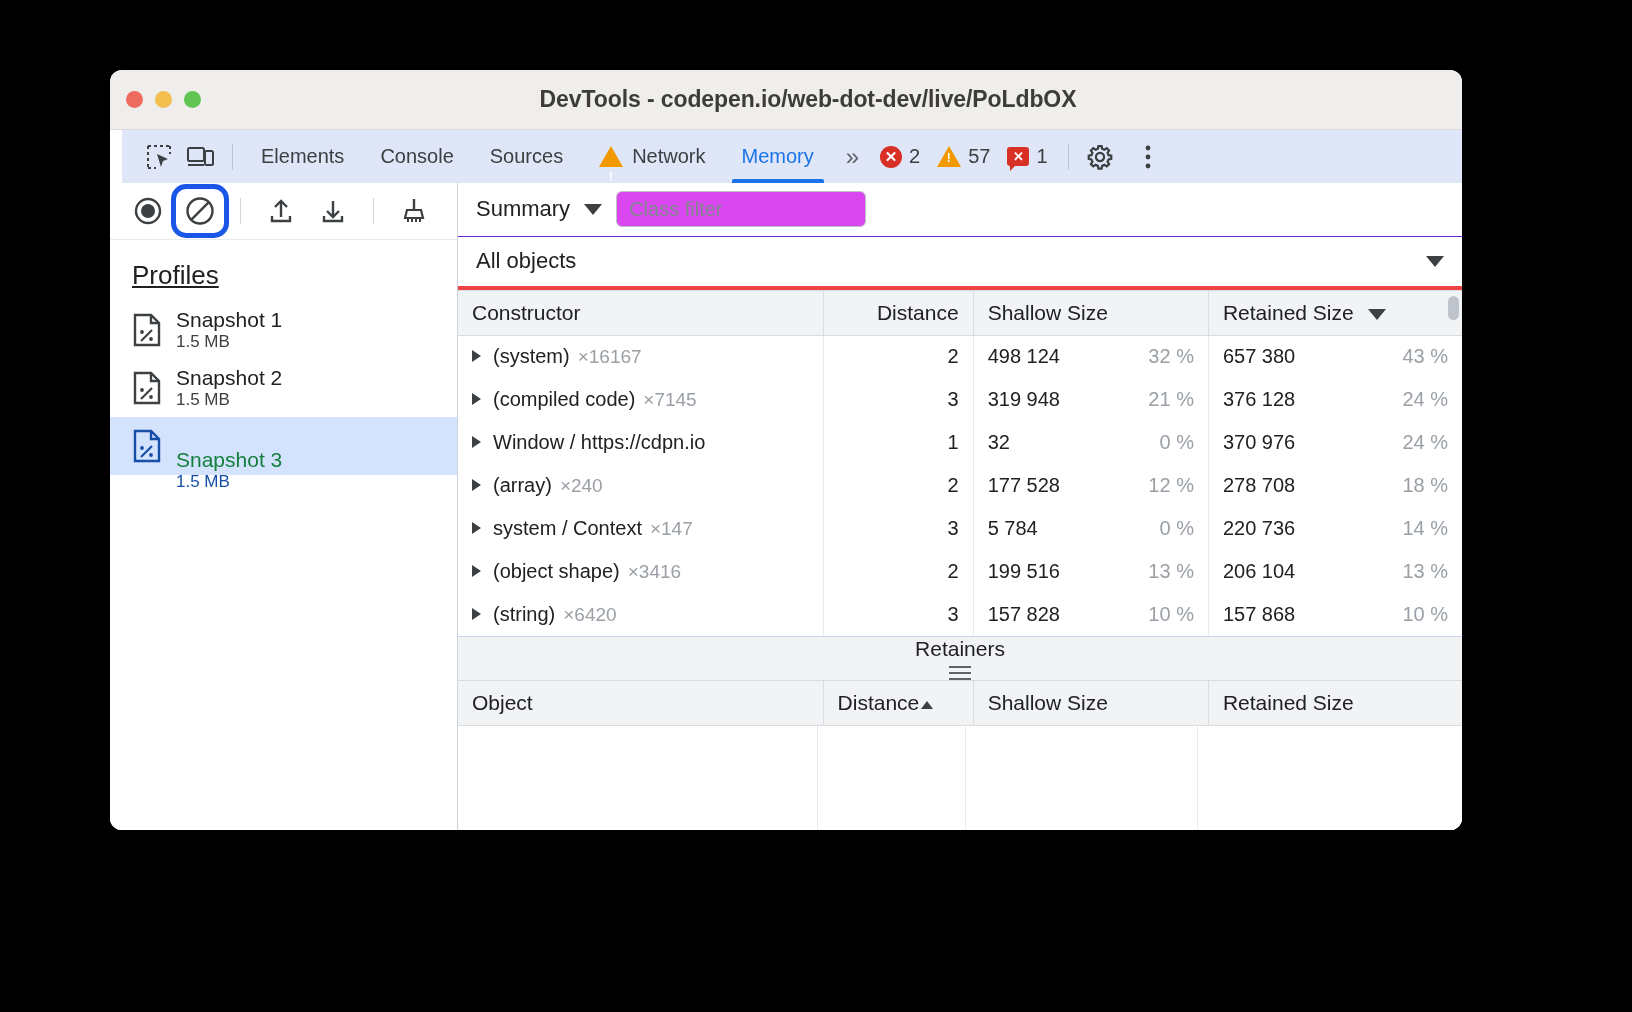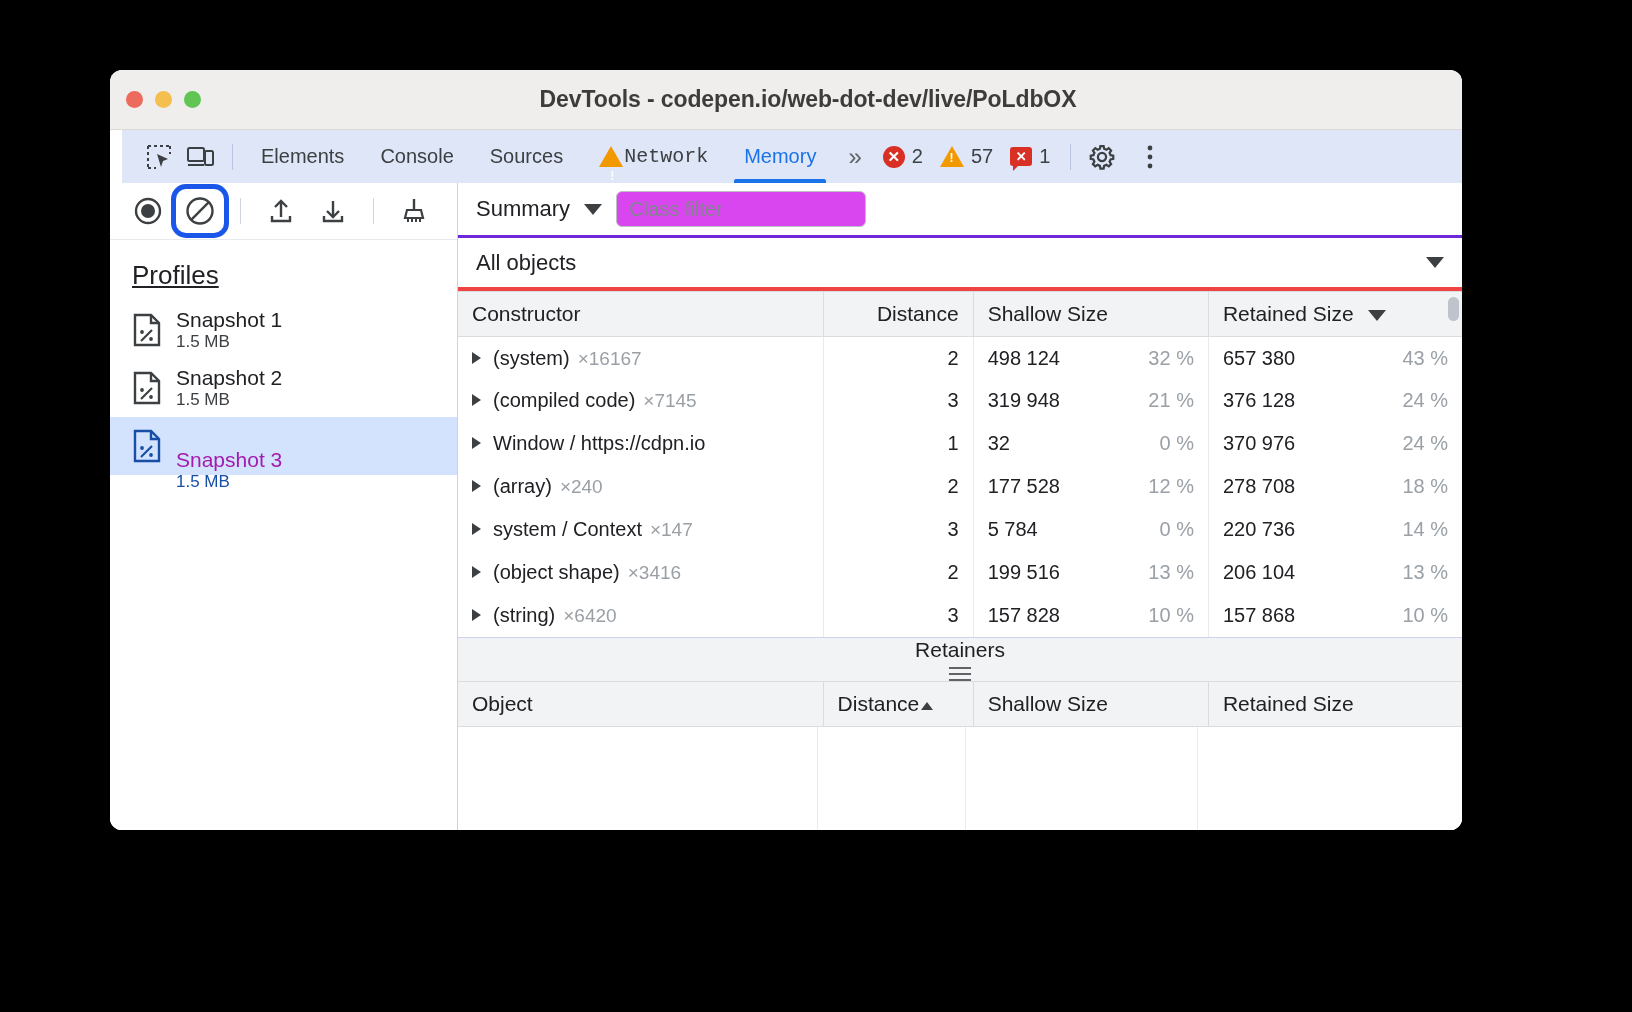--- a/index.html
+++ b/index.html
@@ -91,21 +91,21 @@
   }
   .tab {
     font-size: 20px;
     color: #3c4043;
     padding: 0 18px;
     height: 53px;
     line-height: 53px;
     position: relative;
     white-space: nowrap;
   }
-  .tab.warn-tab { display: flex; align-items: center; gap: 1px; font-family: Liberation Mono, monospace; }
+  .tab.warn-tab { display: flex; align-items: center; gap: 9px; }
   .tab.active { color: #1a73e8; }
   .tab.active::after {
     content: "";
     position: absolute;
     left: 8px; right: 8px; bottom: 0;
     height: 4px;
     background: #1a73e8;
     border-radius: 2px 2px 0 0;
   }
   .chev-more {
@@ -218,39 +218,39 @@
     display: flex;
     align-items: center;
     gap: 14px;
     padding: 10px 22px;
     height: 58px;
     box-sizing: border-box;
   }
   .snap.selected { background: #d3e2fd; }
   .snap .snap-texts { display: flex; flex-direction: column; gap: 2px; }
   .snap-name { font-size: 21px; color: #202124; line-height: 1.1; }
-  .snap.selected .snap-name { color: #a21caf; margin-top: 47px; }
+  .snap.selected .snap-name { color: #15803d; margin-top: 47px; }
   .snap-size { font-size: 17px; color: #3c4043; line-height: 1.1; }
   .snap.selected .snap-size { color: #174ea6; }
 
   
   .right {
     flex: 1;
     display: flex;
     flex-direction: column;
     min-width: 0;
     background: #fff;
   }
   .summary-bar {
     height: 56px;
     display: flex;
     align-items: center;
     gap: 14px;
     padding: 0 18px;
-    border-bottom: 3px solid #6d28d9;
+    border-bottom: 1px solid #6d28d9;
   }
   .summary-label { font-size: 22px; color: #202124; }
   .caret-down {
     width: 0; height: 0;
     border-left: 9px solid transparent;
     border-right: 9px solid transparent;
     border-top: 11px solid #3c4043;
   }
   .class-filter {
     width: 250px;

